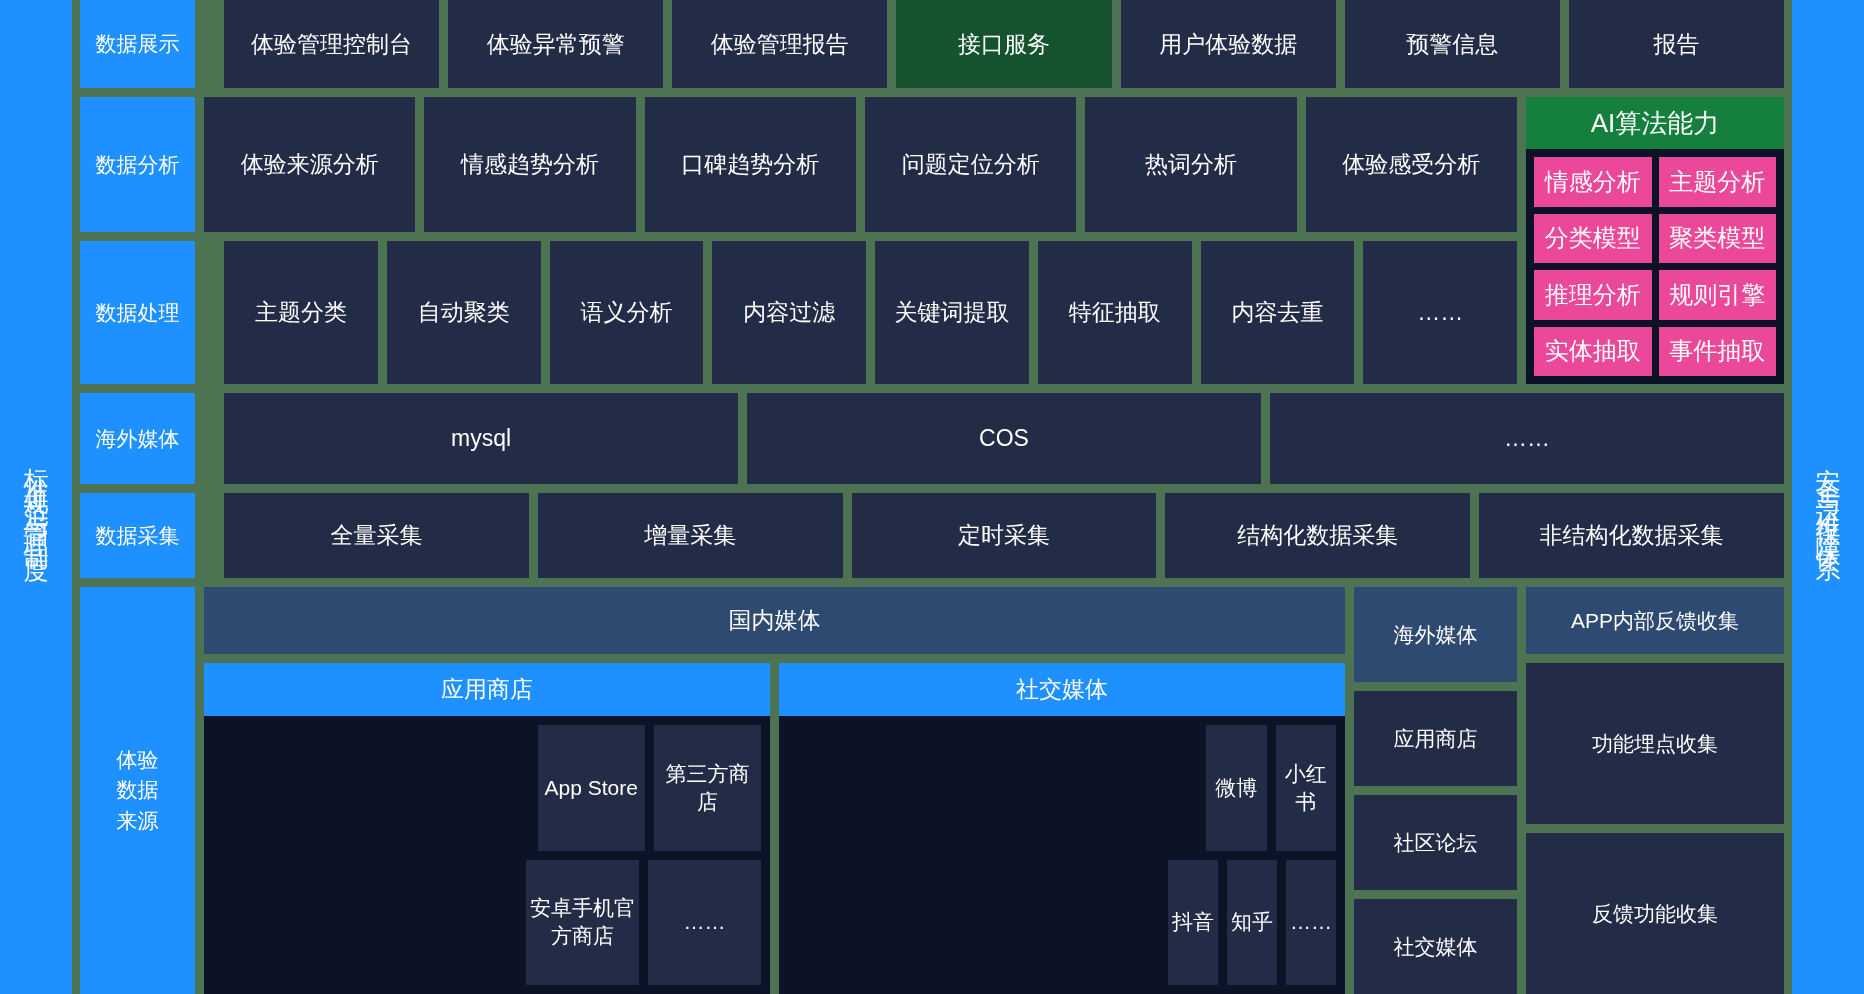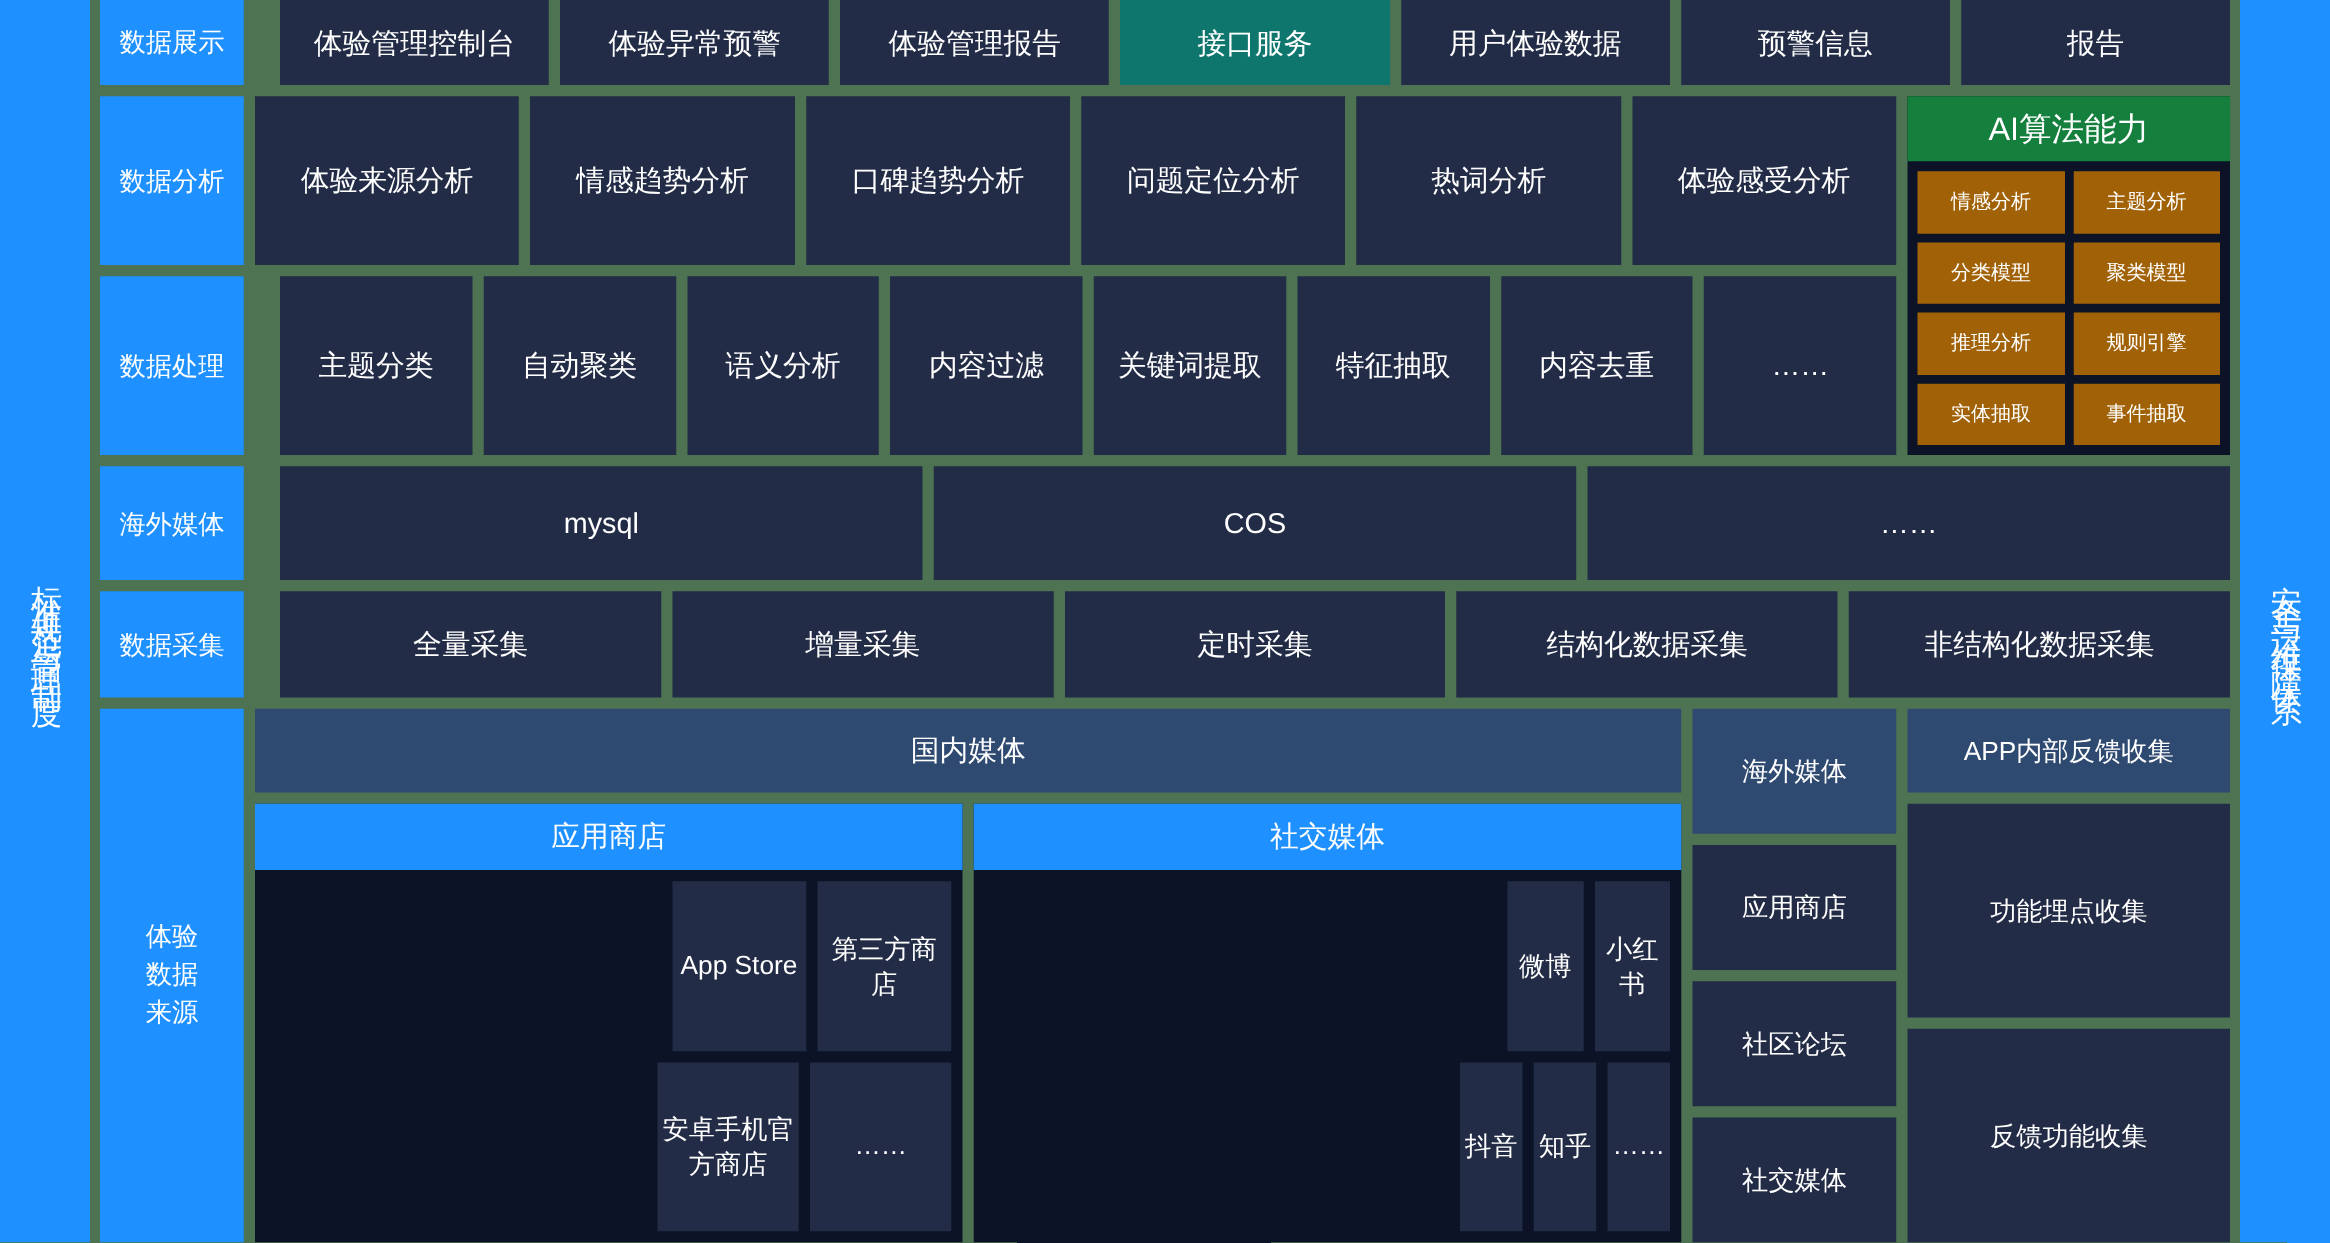--- a/index.html
+++ b/index.html
@@ -80,28 +80,28 @@
     justify-content: center;
     text-align: center;
     font-size: 23px;
     font-weight: 400;
     padding: 2px 4px;
     min-width: 0;
   }
   .card.sm   { font-size: 21px; }
 
   .blue {
-    background: #0f766e;
+    background: #14532d;
   }
   .steel {
     background: #2f4a70;
   }
 
   
-  .r-display  { height: 68px; }
+  .r-display  { height: 88px; }
   .r-analysis { height: 135px; }
   .r-process  { height: 143px; }
   .r-storage  { height: 91px; }
   .r-collect  { height: 85px; }
   .r-source   { flex: 1 1 auto; }
 
   .cells { display: flex; flex-direction: row; gap: 9px; flex: 1 1 auto; min-width: 0; margin-left: 20px; }
   .cells > .card { flex: 1 1 0; }
 
   
@@ -131,24 +131,24 @@
     font-size: 26px;
   }
   .ai-grid {
     flex: 1 1 auto;
     display: grid;
     grid-template-columns: 1fr 1fr;
     gap: 7px;
     padding: 8px;
   }
   .ai-cell {
-    background: #a16207;
+    background: #ec4899;
     color: #fff;
     display: flex; align-items: center; justify-content: center;
-    font-size: 16px;
+    font-size: 24px;
   }
 
   
   .ai-spacer { flex: 0 0 258px; }
 
   
   .source-body {
     flex: 1 1 auto;
     display: flex;
     flex-direction: row;

